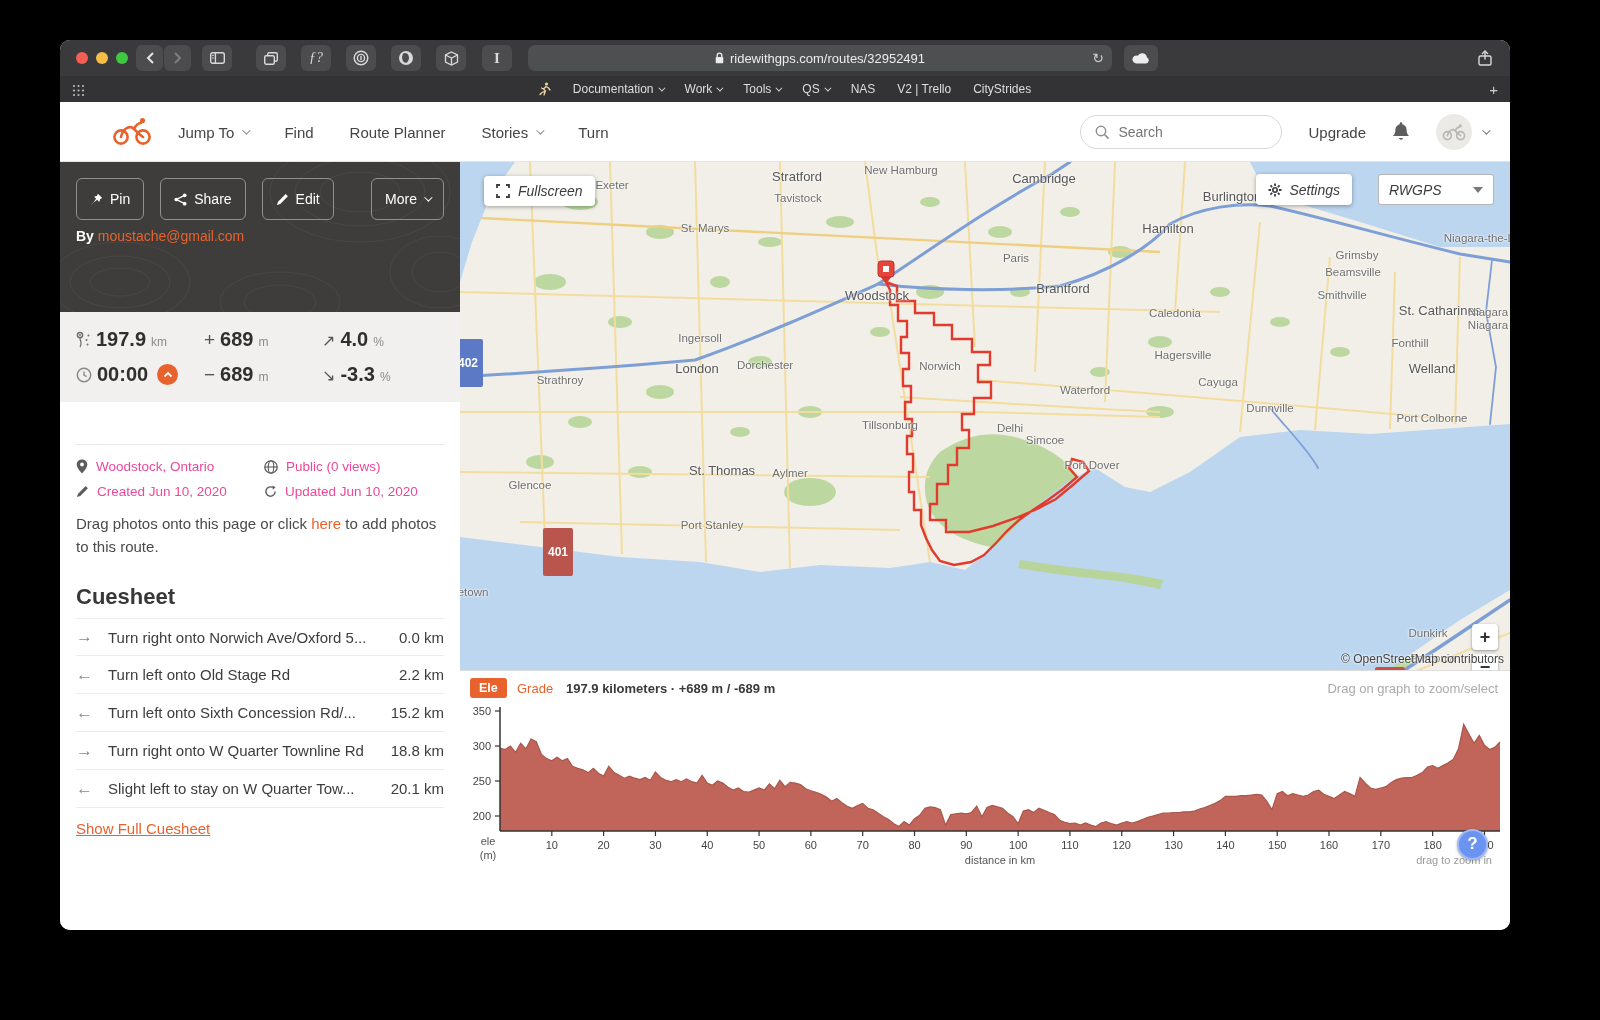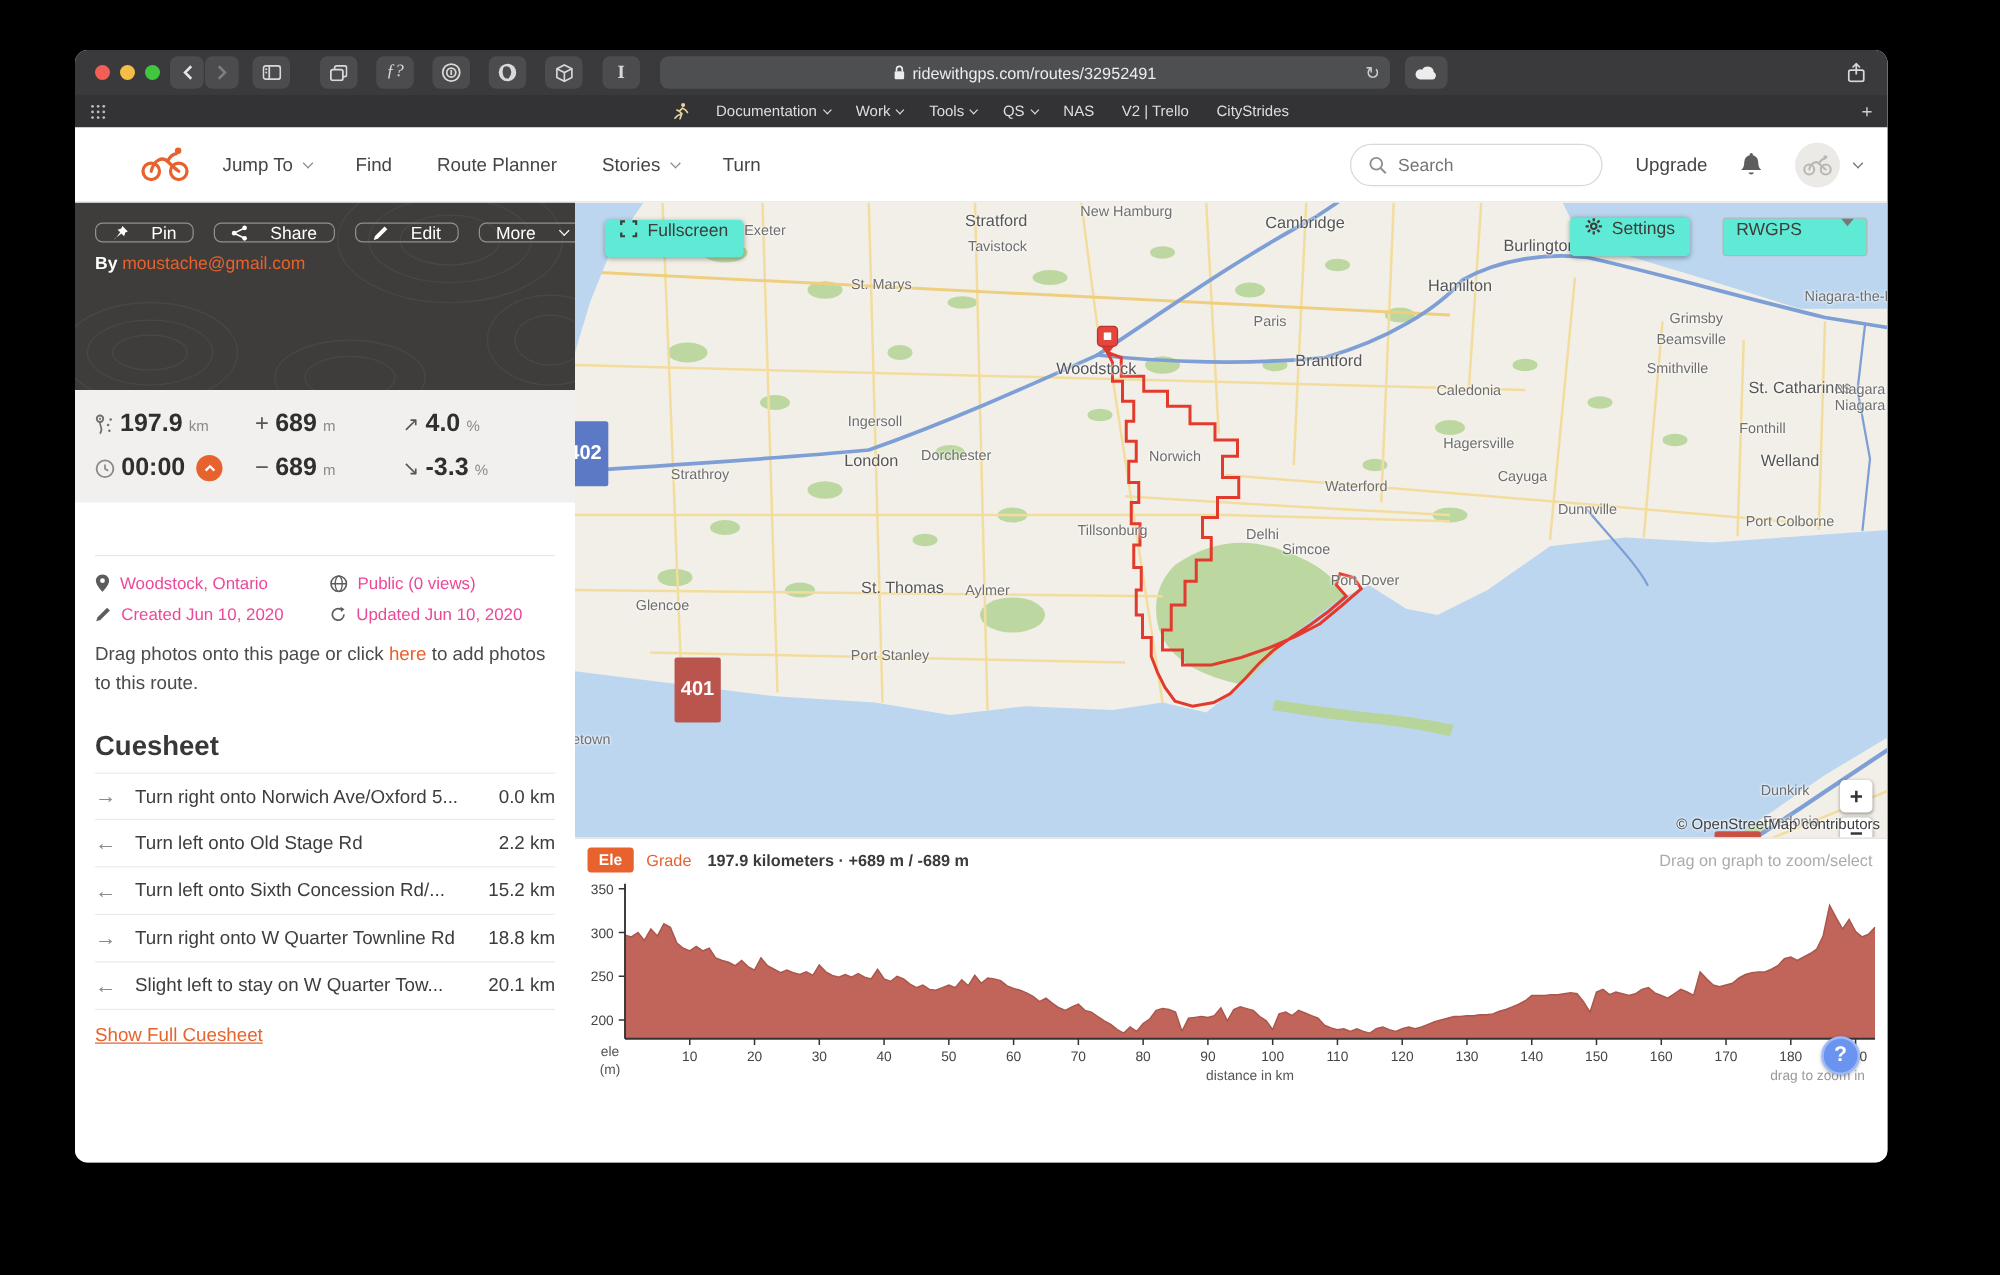--- a/index.html
+++ b/index.html
@@ -35,21 +35,21 @@
   .upgrade { font-size:15px; color:#454545; }
   .avatar-wrap { display:flex; align-items:center; gap:10px; }
   .avatar { width:36px; height:36px; border-radius:50%; background:#eceae7; display:flex; align-items:center; justify-content:center; }
 
   
   .content { display:flex; height:768px; }
   .sidebar { width:400px; background:#fff; position:relative; overflow:hidden; }
   .sb-dark { position:relative; height:150px; background:#3e3d3b; padding:16px; overflow:hidden; }
   .sb-topo { position:absolute; inset:0; opacity:.05; }
   .sb-btnrow { position:relative; display:flex; gap:16px; }
-  .sb-btn { height:16px; border:1px solid #91908e; border-radius:6px; color:#fff; font-size:14px; display:flex; align-items:center; gap:18px; padding:0 13px; background:transparent; }
+  .sb-btn { height:42px; border:1px solid #91908e; border-radius:6px; color:#fff; font-size:14px; display:flex; align-items:center; gap:7px; padding:0 13px; background:transparent; }
   .sb-btn.more { margin-left:auto; }
   .sb-title { position:relative; margin-top:22px; color:#fff; font-size:28px; font-weight:600; letter-spacing:.2px; }
   .sb-by { position:relative; margin-top:8px; font-size:14px; color:#fff; font-weight:700; }
   .sb-by a { color:#e8622d; font-weight:400; text-decoration:none; }
   .stats { height:90px; background:#f1f0ee; display:grid; grid-template-columns:128px 118px auto; grid-template-rows:1fr 1fr; align-items:center; padding:10px 16px; }
   .stat { display:flex; align-items:baseline; gap:5px; color:#2f2f2f; }
   .stat .ic { color:#6f6f6f; align-self:center; display:flex; }
   .stat .v { font-size:20px; font-weight:700; }
   .stat .u { font-size:12px; color:#8a8a8a; }
   .stat .sign { font-size:19px; color:#555; }
@@ -73,22 +73,22 @@
   .cue-text { flex:1; white-space:nowrap; overflow:hidden; }
   .cue-dist { width:64px; text-align:right; }
   .show-full { margin-top:12px; font-size:15px; color:#e8622d; text-decoration:underline; display:inline-block; }
 
   
   .map-col { width:1050px; display:flex; flex-direction:column; }
   .map { position:relative; width:1050px; height:550px; background:#f2efe8; overflow:hidden; }
   .map svg.base { position:absolute; inset:0; }
   .map-label { position:absolute; transform:translate(-50%,-50%); font-size:11.5px; color:#6e6e6e; white-space:nowrap; text-shadow:0 0 2px #fff,0 0 3px #fff; pointer-events:none; }
   .map-label.big { font-size:13px; color:#555; }
-  .map-shield { position:absolute; transform:translate(-50%,-50%); font-size:16px; font-weight:700; color:#fff; padding:17px 5px; border-radius:2px; pointer-events:none; }
-  .map-ctl { position:absolute; background:#5eead4; border-radius:4px; box-shadow:0 1px 4px rgba(0,0,0,.35); display:flex; font-size:14px; color:#3c3c3c; }
+  .map-shield { position:absolute; transform:translate(-50%,-50%); font-size:12px; font-weight:700; color:#fff; padding:17px 5px; border-radius:2px; pointer-events:none; }
+  .map-ctl { position:absolute; background:#ffffff; border-radius:4px; box-shadow:0 1px 4px rgba(0,0,0,.35); display:flex; align-items:center; font-size:14px; color:#3c3c3c;font-style:italic; }
   .ctl-fullscreen { left:24px; top:14px; height:30px; padding:0 12px; gap:8px; }
   .ctl-settings { right:158px; top:12px; height:31px; padding:0 12px; gap:7px; }
   .ctl-basemap { right:16px; top:12px; height:31px; width:116px; border:1px solid #b5b5b5; box-shadow:none; border-radius:3px; padding:0 10px; justify-content:space-between; }
   .tri-down { width:0; height:0; border-left:5px solid transparent; border-right:5px solid transparent; border-top:6px solid #787878; }
   .zoom-btn { position:absolute; right:12px; width:26px; height:26px; background:#fff; border-radius:4px; box-shadow:0 1px 3px rgba(0,0,0,.4); display:flex; align-items:center; justify-content:center; font-size:18px; font-weight:700; color:#333; }
   .zoom-in { top:462px; } .zoom-out { top:492px; }
   .attribution { position:absolute; right:6px; bottom:4px; font-size:12px; color:#3f3f3f; text-shadow:0 0 2px #fff,0 0 3px #fff; }
 
   
   .elev { position:relative; height:282px; background:#fff; border-top:1px solid #ddd; }

